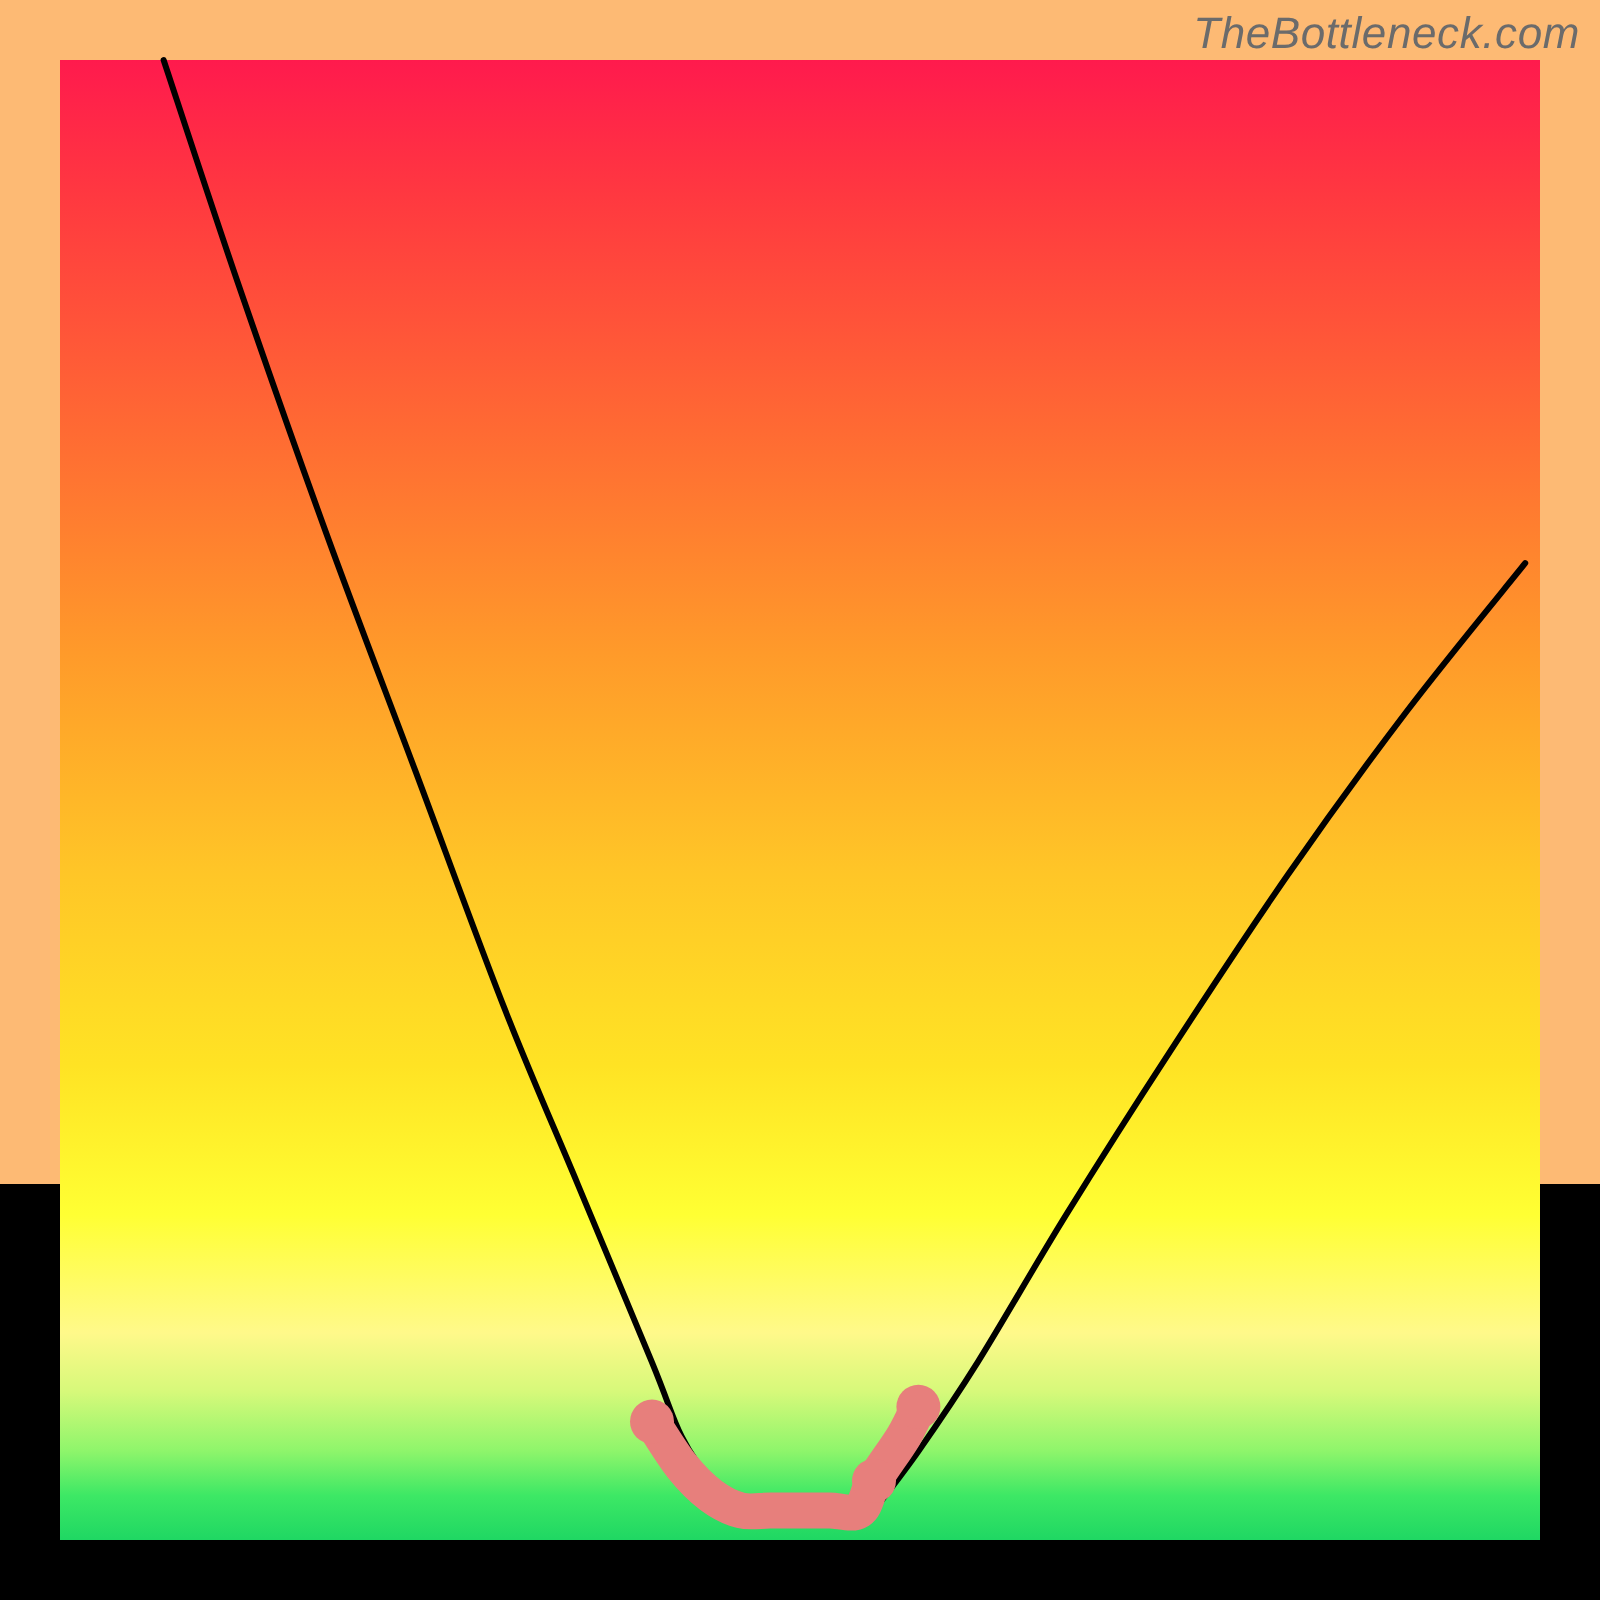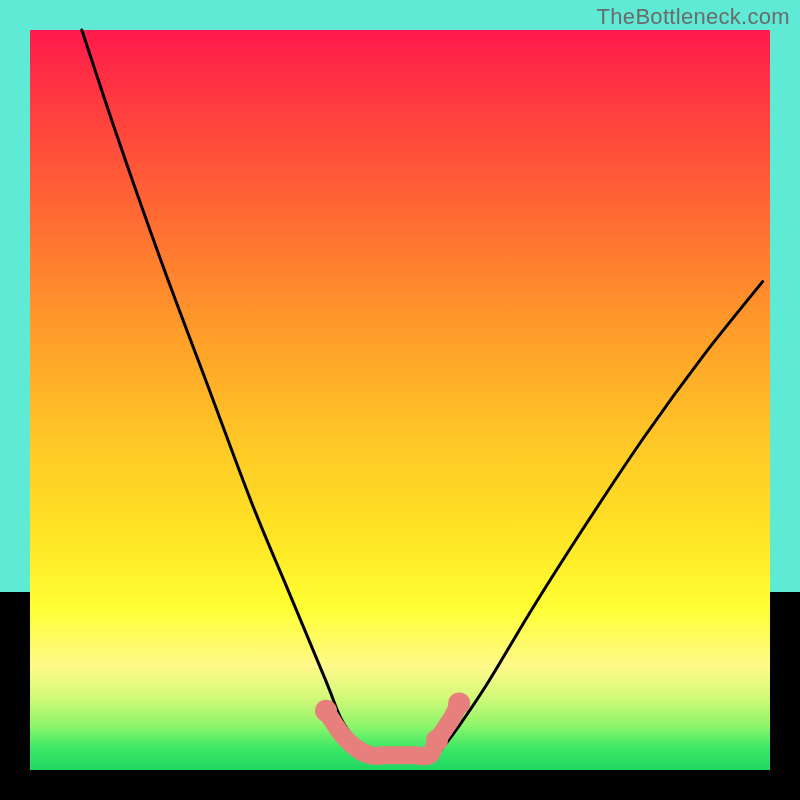--- a/index.html
+++ b/index.html
@@ -10,21 +10,22 @@
     overflow: hidden;
     background: #000;
     font-family: Arial, Helvetica, sans-serif;
   }
   .frame {
     position: absolute;
     left: 0;
     top: 0;
     width: 800px;
     height: 592px;
-    background: #5eead4;
+    background: #fdba74;
+    font-style: italic;
   }
   .plot {
     position: absolute;
     left: 30px;
     top: 30px;
     width: 740px;
     height: 740px;
     
     background: linear-gradient(to bottom,
       #ff1a4d 0%,

